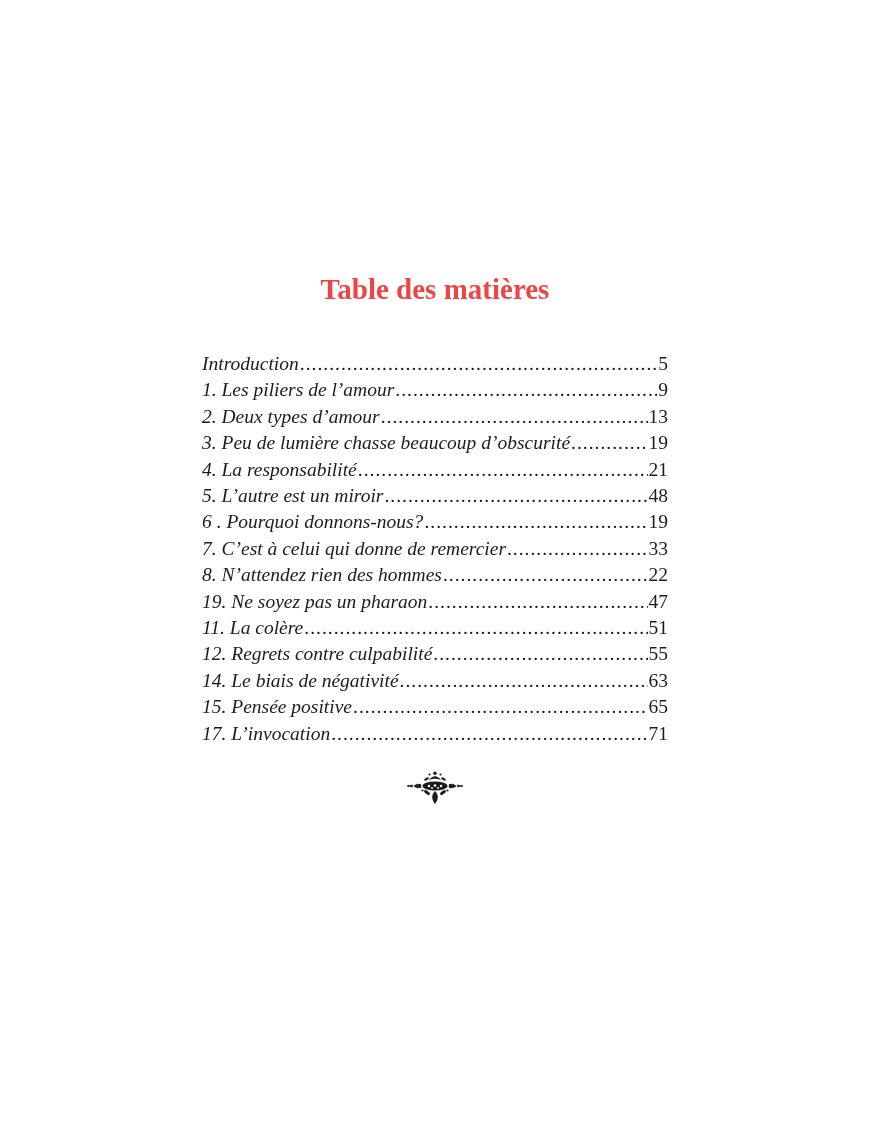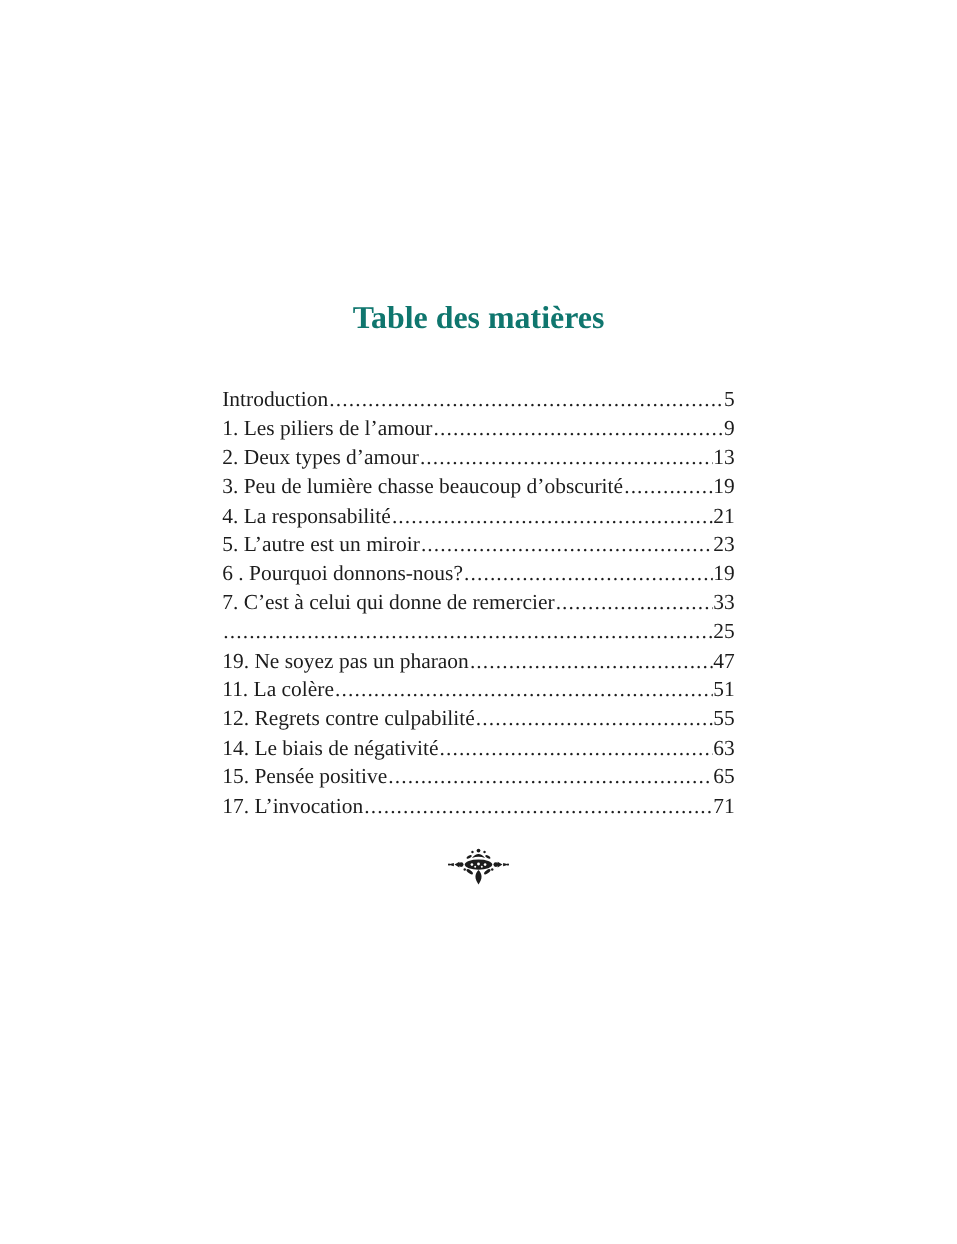--- a/index.html
+++ b/index.html
@@ -18,34 +18,35 @@
   .page {
     width: 466px;
     margin: 0 auto;
   }
   .title {
     margin: 271px 0 0 0;
     font-size: 29px;
     line-height: 36px;
     font-weight: bold;
     text-align: center;
-    color: #0f766e;
+    color: #ef4444;
   }
   .toc {
     margin-top: 44px;
   }
   .toc-row {
     display: flex;
     align-items: baseline;
     font-size: 19.5px;
     line-height: 26.4px;
     white-space: nowrap;
   }
   .toc-label {
     flex: 0 0 auto;
+    font-style: italic;
   }
   .toc-leader {
     flex: 1 1 auto;
     overflow: hidden;
     position: relative;
     margin: 0 1px;
     min-width: 10px;
   }
   .toc-leader::after {
     content: "........................................................................................................................";
@@ -98,38 +99,39 @@
 
       <div class="toc-row">
         <span class="toc-label">4. La responsabilité</span>
         <span class="toc-leader"></span>
         <span class="toc-page">21</span>
       </div>
 
       <div class="toc-row">
         <span class="toc-label">5. L’autre est un miroir</span>
         <span class="toc-leader"></span>
-        <span class="toc-page">23</span>
+        <span class="toc-page">48</span>
       </div>
 
       <div class="toc-row">
         <span class="toc-label">6 . Pourquoi donnons-nous?</span>
         <span class="toc-leader"></span>
         <span class="toc-page">19</span>
       </div>
 
       <div class="toc-row">
         <span class="toc-label">7. C’est à celui qui donne de remercier</span>
         <span class="toc-leader"></span>
         <span class="toc-page">33</span>
       </div>
 
       <div class="toc-row">
-        <span class="toc-leader"></span>
-        <span class="toc-page">25</span>
+        <span class="toc-label">8. N’attendez rien des hommes</span>
+        <span class="toc-leader"></span>
+        <span class="toc-page">22</span>
       </div>
 
 
       <div class="toc-row">
         <span class="toc-label">19. Ne soyez pas un pharaon</span>
         <span class="toc-leader"></span>
         <span class="toc-page">47</span>
       </div>
 
       <div class="toc-row">

